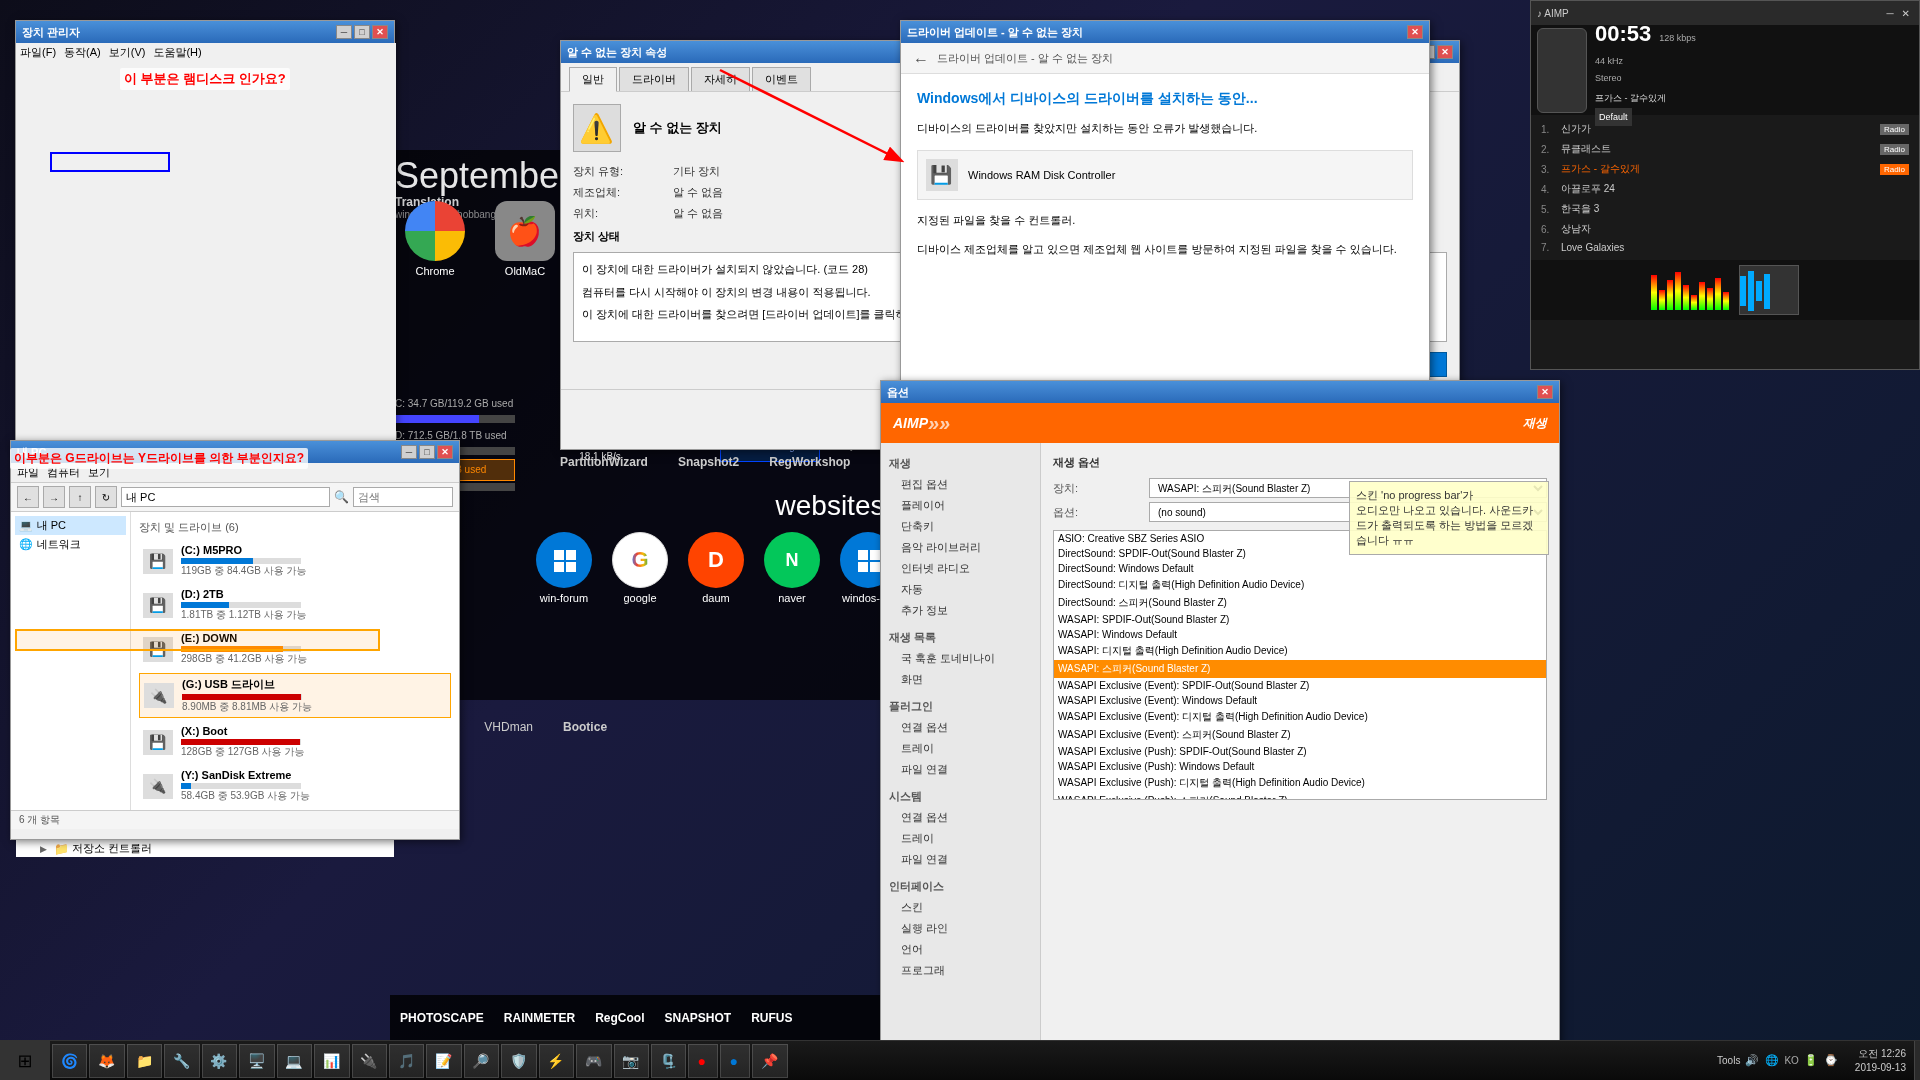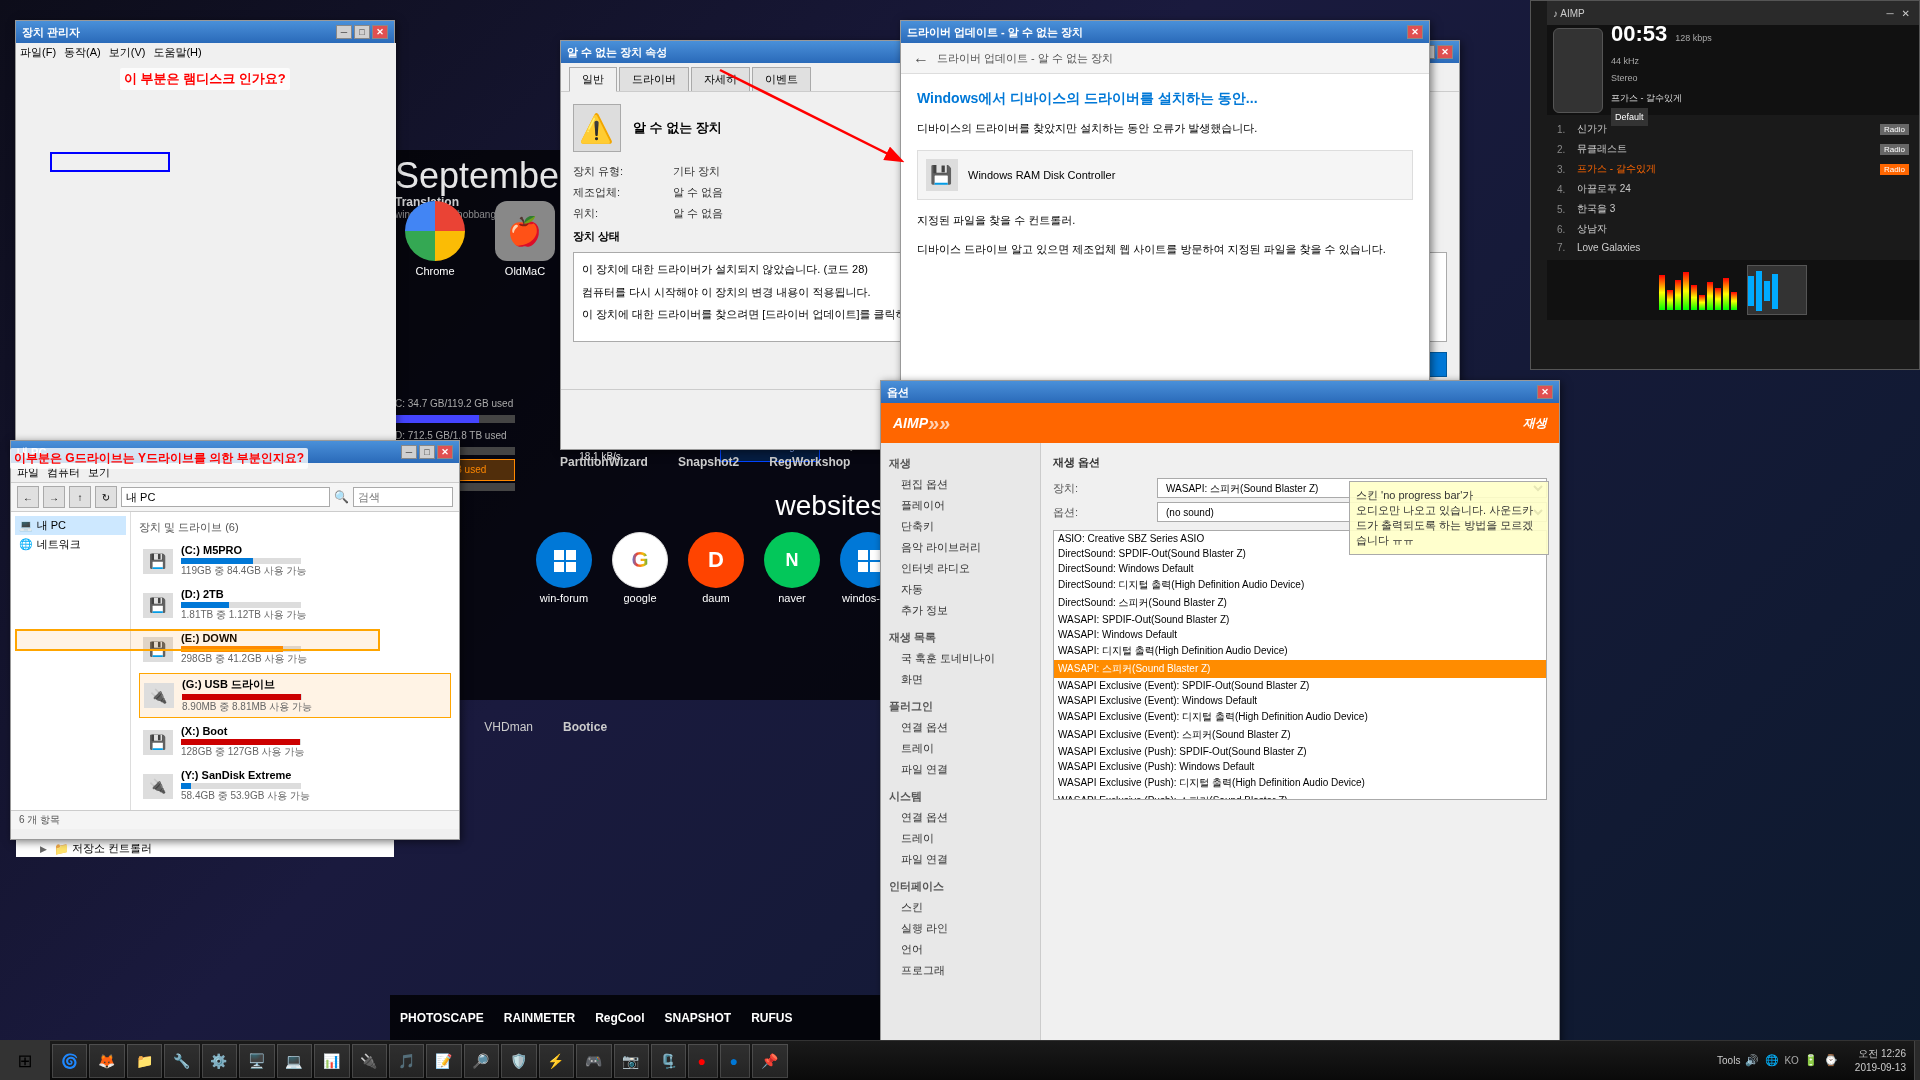--- a/index.html
+++ b/index.html
@@ -273,21 +273,20 @@
 
     
     .media-player {
       position: absolute;
       top: 0;
       right: 0;
       width: 390px;
       height: 370px;
       background: #1a1a1a;
       border: 1px solid #555;
-      padding-left: 16px;
     }
 
     .media-titlebar {
       background: #2a2a2a;
       height: 24px;
       display: flex;
       align-items: center;
       justify-content: space-between;
       padding: 0 6px;
       color: #ccc;
@@ -436,21 +435,21 @@
     .aimp-section-title {
       font-weight: bold;
       margin-bottom: 8px;
       color: #333;
     }
 
     .aimp-option-row {
       display: flex;
       align-items: center;
       margin-bottom: 4px;
-      gap: 24px;
+      gap: 16px;
     }
 
     .aimp-option-label {
       width: 80px;
       color: #555;
     }
 
     .aimp-select {
       flex: 1;
       height: 20px;
@@ -1196,21 +1195,21 @@
     <span class="nav-title">드라이버 업데이트 - 알 수 없는 장치</span>
   </div>
   <div class="driver-update-content">
     <div class="driver-update-title">Windows에서 디바이스의 드라이버를 설치하는 동안...</div>
     <div class="driver-update-text">디바이스의 드라이버를 찾았지만 설치하는 동안 오류가 발생했습니다.</div>
     <div class="driver-update-item">
       <div class="driver-icon">💾</div>
       <span>Windows RAM Disk Controller</span>
     </div>
     <div class="driver-update-text" style="margin-top:12px;">지정된 파일을 찾을 수 컨트롤러.</div>
-    <div class="driver-update-text">디바이스 드라이브 알고 있으면 제조업체 웹 사이트를 방문하여 지정된 파일을 찾을 수 있습니다.</div>
+    <div class="driver-update-text">디바이스 제조업체를 알고 있으면 제조업체 웹 사이트를 방문하여 지정된 파일을 찾을 수 있습니다.</div>
   </div>
 </div>
 
 <svg style="position:absolute;top:40px;left:450px;width:600px;height:160px;pointer-events:none;">
   <line x1="270" y1="30" x2="450" y2="120" stroke="red" stroke-width="2.5" marker-end="url(#arrowhead)"></line>
   <defs>
     <marker id="arrowhead" markerWidth="8" markerHeight="8" refX="6" refY="3" orient="auto">
       <polygon points="0 0, 8 3, 0 6" fill="red"></polygon>
     </marker>
   </defs>

